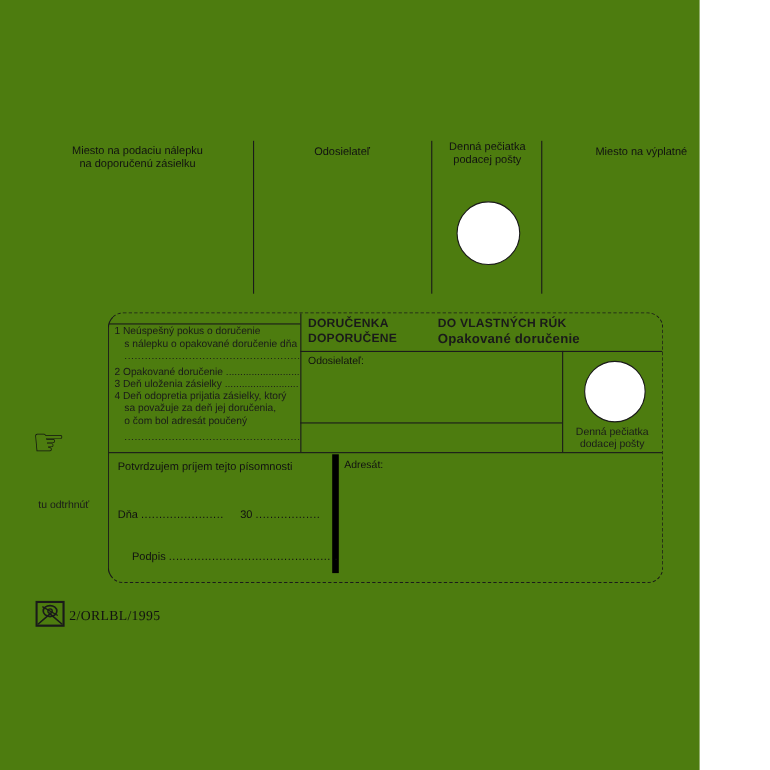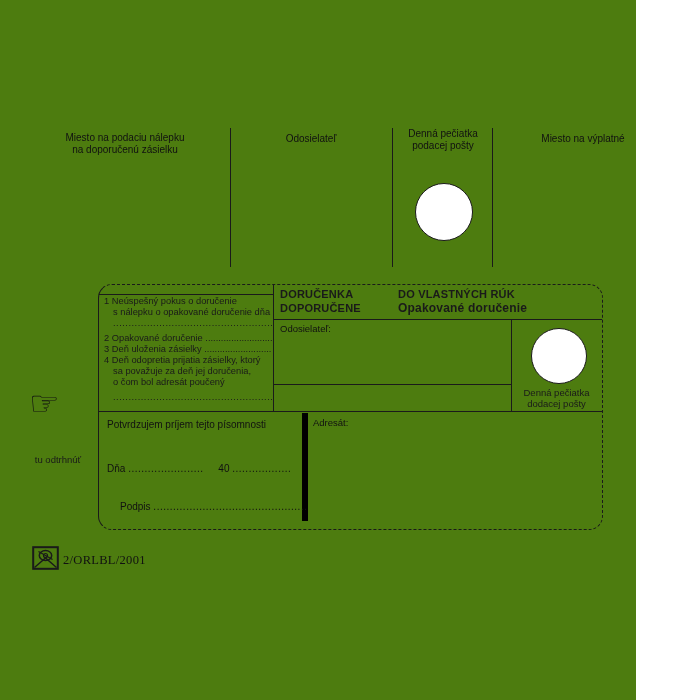--- a/index.html
+++ b/index.html
@@ -92,36 +92,36 @@
         <div>Denná pečiatka</div>
         <div>dodacej pošty</div>
       </div>
 
       <div class="abs small" style="left:214px;top:132px;">Adresát:</div>
 
       <div class="abs small" style="left:8px;top:134px;font-size:10px;">Potvrdzujem príjem tejto písomnosti</div>
       <div class="abs small" style="left:8px;top:178px;font-size:10px;white-space:nowrap;">
         <span>Dňa</span>
         <span class="dots">.......................</span>
-        <span style="margin-left:12px;">40</span>
+        <span style="margin-left:12px;">30</span>
         <span class="dots">..................</span>
       </div>
       <div class="abs small" style="left:8px;top:216px;font-size:10px;white-space:nowrap;padding-left:13px;">
         <span>Podpis</span>
         <span class="dots">...............................................</span>
       </div>
 
     </div>
   </div>
 
   <div class="hand" style="left:29px;top:386px;">☞</div>
   <div class="tear-label" style="left:24px;top:428px;width:68px;margin-top:26px;">tu odtrhnúť</div>
 
   <svg class="abs" style="left:32px;top:546px;" width="27" height="24" viewBox="0 0 27 24">
     <rect x="1.2" y="1.2" width="24.6" height="21.6" fill="none" stroke="#1a1a1a" stroke-width="2"></rect>
     <path d="M2.5 21.5 L13.5 12 L24.5 21.5" fill="none" stroke="#1a1a1a" stroke-width="1.4"></path>
     <ellipse cx="13.5" cy="9.5" rx="6.2" ry="5" fill="none" stroke="#1a1a1a" stroke-width="1.5"></ellipse>
     <circle cx="13.5" cy="9.5" r="2" fill="none" stroke="#1a1a1a" stroke-width="1.2"></circle>
     <path d="M6.5 5.5 L20.5 13.5" fill="none" stroke="#1a1a1a" stroke-width="1.2"></path>
   </svg>
-  <div class="footer-code" style="left:63px;top:553px;">2/ORLBL/2001</div>
+  <div class="footer-code" style="left:63px;top:553px;">2/ORLBL/1995</div>
 
 </div>
 
 </body></html>

